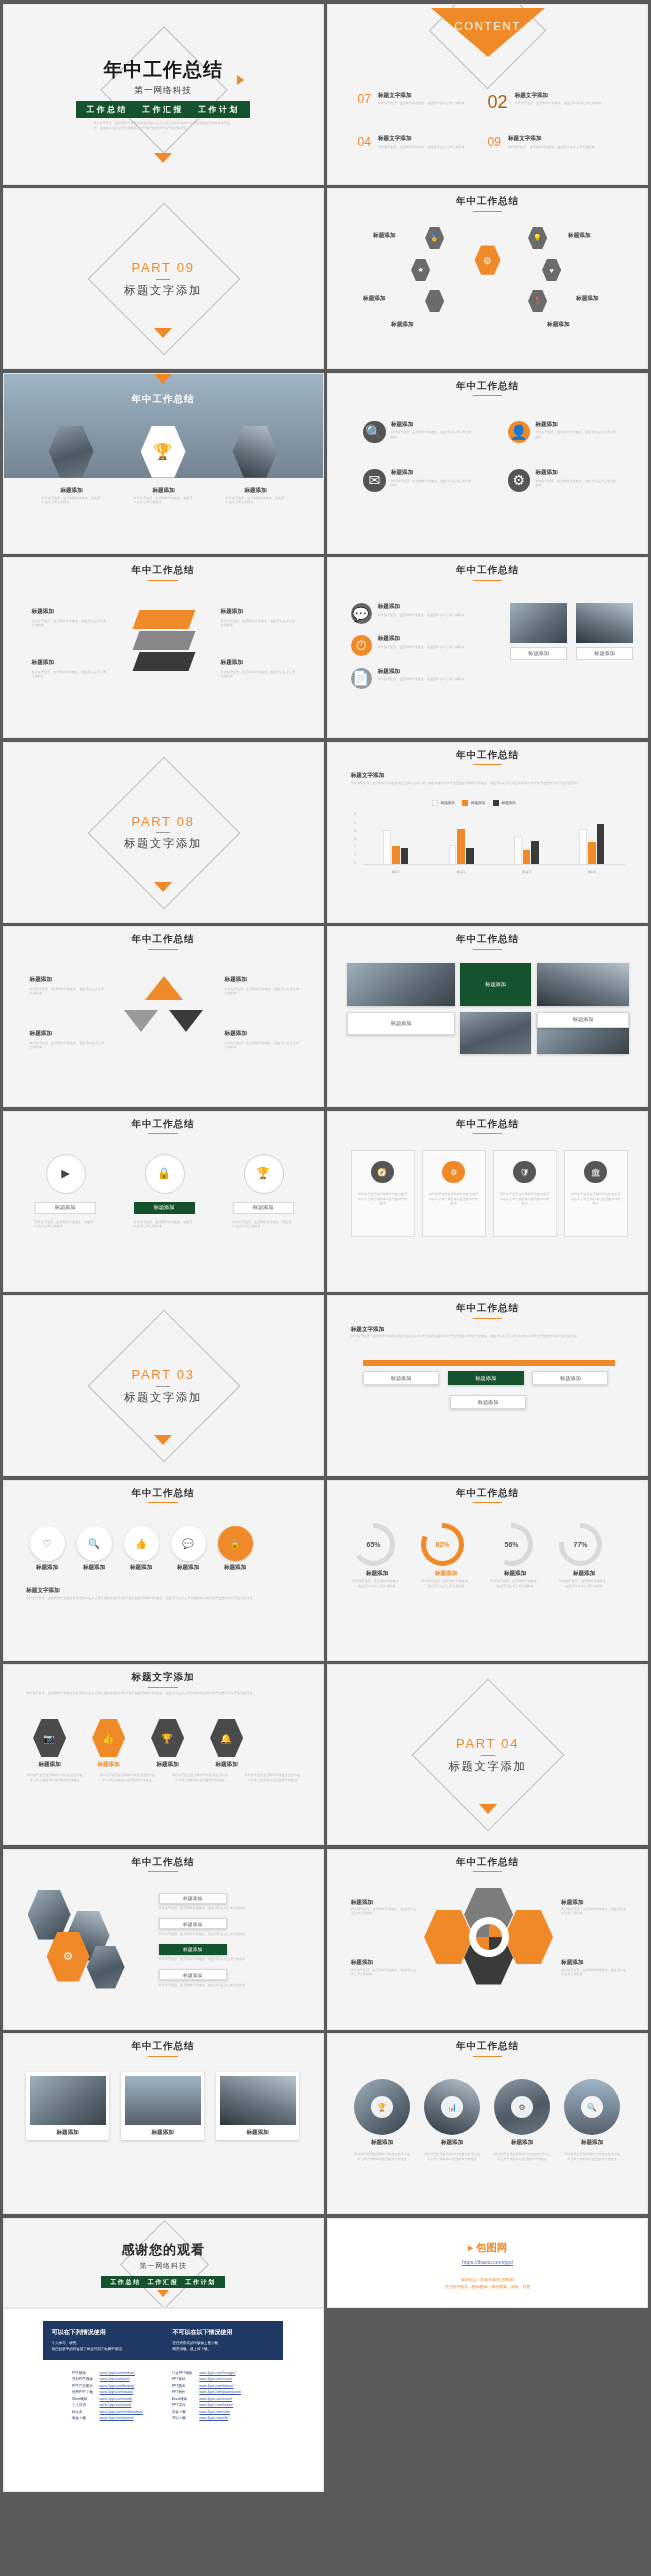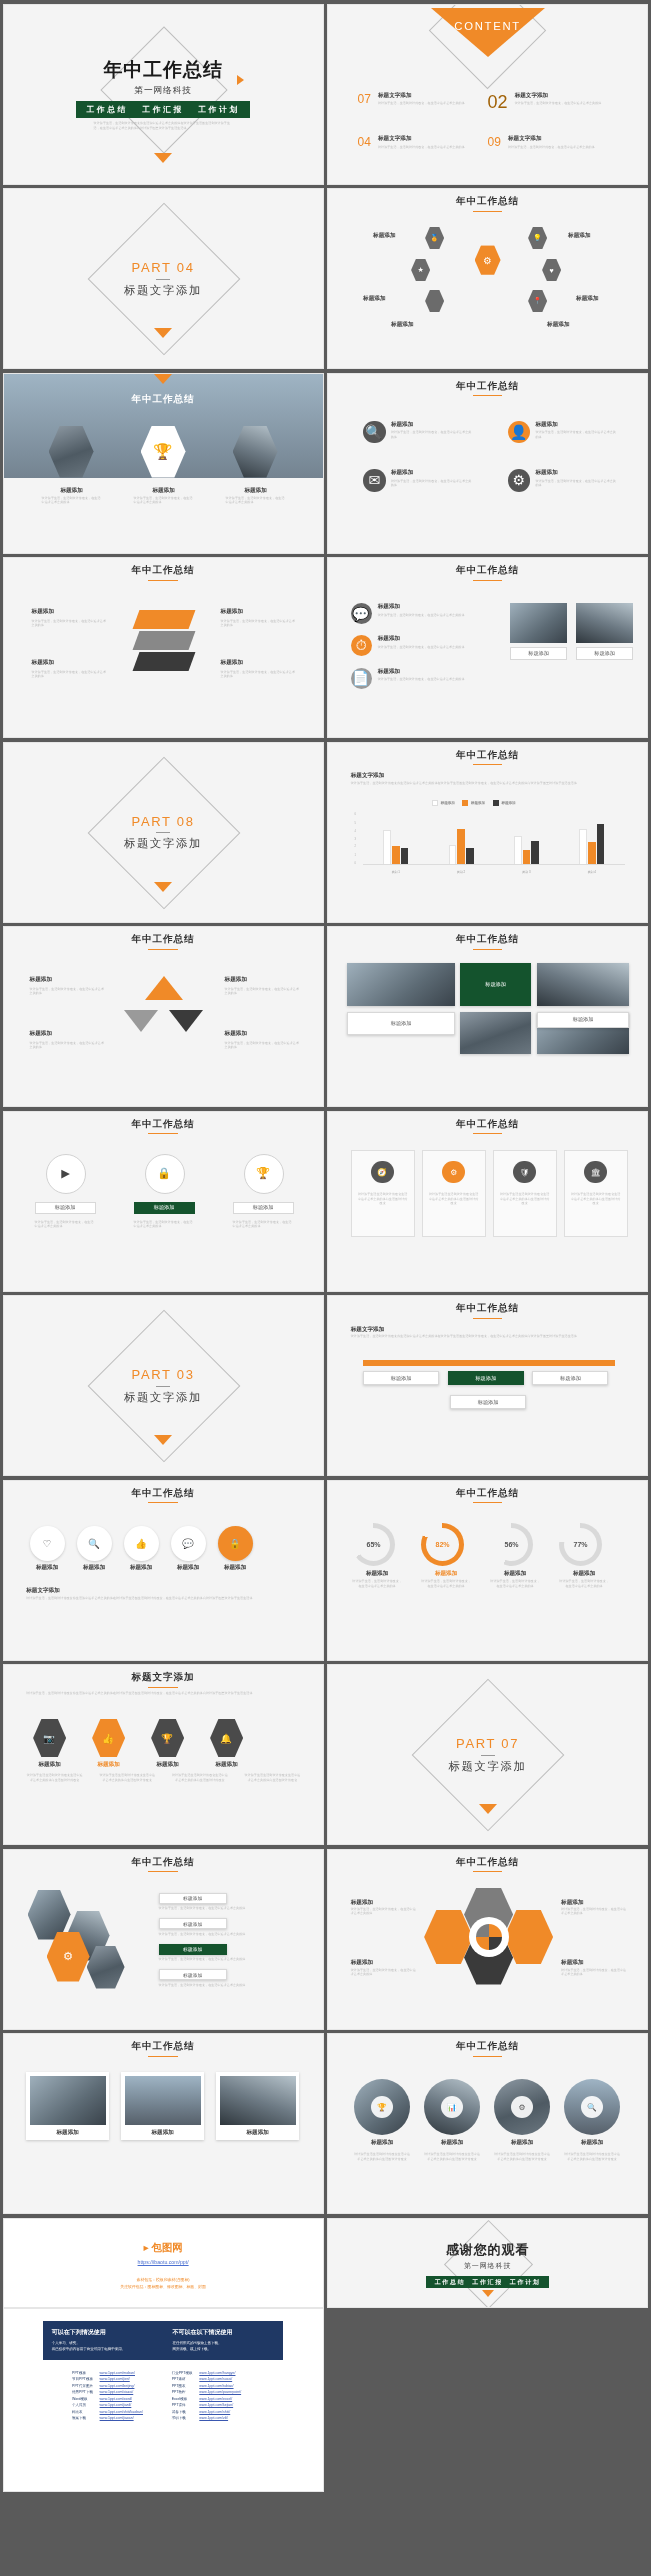--- a/index.html
+++ b/index.html
@@ -107,21 +107,21 @@
             <div class="ttl">标题文字添加</div>
         <div class="lorem" style="width:104px;margin-top:1.7px;">设计源于生活，生活则设计传改变，在生活中追求艺术之美的体</div>
           </div>
       </div>
     </div>
   </div>
 
   <div class="slide">
     <div class="diamond-out" style="width:108px;height:108px;left:106px;top:36px;"></div>
     <div style="position:absolute;left:0;right:0;top:71px;text-align:center;">
-      <div class="partbig">PART 04</div>
+      <div class="partbig">PART 09</div>
       <div style="width:14px;height:0.9px;background:#999;margin:3.5px auto;"></div>
       <div class="partsub">标题文字添加</div>
     </div>
     <div style="position:absolute;left:50%;top:139px;transform:translateX(-50%);">
         <div class="tri-down"></div>
       </div>
   </div>
 
   <div class="slide">
     <div class="hdr"><span>年中工作总结</span><span class="ul"></span></div>
@@ -498,21 +498,21 @@
       <div class="lorem" style="width:57px;text-align:center;">设计源于生活生活则设计传改变生活中追求艺术之美的体向生活图设计传改变</div>
       <div class="lorem" style="width:57px;text-align:center;">设计源于生活生活则设计传改变生活中追求艺术之美的体向生活图设计传改变</div>
       <div class="lorem" style="width:57px;text-align:center;">设计源于生活生活则设计传改变生活中追求艺术之美的体向生活图设计传改变</div>
       <div class="lorem" style="width:57px;text-align:center;">设计源于生活生活则设计传改变生活中追求艺术之美的体向生活图设计传改变</div>
     </div>
   </div>
 
   <div class="slide">
     <div class="diamond-out" style="width:108px;height:108px;left:106px;top:36px;"></div>
     <div style="position:absolute;left:0;right:0;top:71px;text-align:center;">
-      <div class="partbig">PART 07</div>
+      <div class="partbig">PART 04</div>
       <div style="width:14px;height:0.9px;background:#999;margin:3.5px auto;"></div>
       <div class="partsub">标题文字添加</div>
     </div>
     <div style="position:absolute;left:50%;top:139px;transform:translateX(-50%);">
         <div class="tri-down"></div>
       </div>
   </div>
 
   <div class="slide">
     <div class="hdr"><span>年中工作总结</span><span class="ul"></span></div>
@@ -599,48 +599,48 @@
       </div>
     </div>
     <div style="position:absolute;left:26px;top:118px;display:flex;gap:14px;">
       <div class="lorem" style="width:56px;text-align:center;">设计源于生活生活则设计传改变生活中追求艺术之美的体向生活图设计传改变</div>
       <div class="lorem" style="width:56px;text-align:center;">设计源于生活生活则设计传改变生活中追求艺术之美的体向生活图设计传改变</div>
       <div class="lorem" style="width:56px;text-align:center;">设计源于生活生活则设计传改变生活中追求艺术之美的体向生活图设计传改变</div>
       <div class="lorem" style="width:56px;text-align:center;">设计源于生活生活则设计传改变生活中追求艺术之美的体向生活图设计传改变</div>
     </div>
   </div>
 
-  <div class="slide sm" style="background:#fff;">
-    <div style="position:absolute;left:0;right:0;top:22.6px;text-align:center;">
-      <div style="font-size:10.4px;color:#f08a28;font-weight:bold;">
-        <span>▸</span>
-        <span>包图网</span>
-      </div>
-      <div style="font-size:5.2px;color:#4a6fd0;text-decoration:underline;margin-top:4.3px;">https://ibaotu.com/ppt/</div>
-      <div style="font-size:3.9px;color:#f08a28;margin-top:12px;">素材包括：模板和素材(含图标)</div>
-      <div style="font-size:3.9px;color:#f08a28;margin-top:1.7px;">关注软件包括：图标图标、修改图标、标题、封面</div>
-    </div>
-  </div>
-
   <div class="slide sm">
     <div class="diamond-out" style="width:63px;height:63px;left:129px;top:14px;"></div>
     <div style="position:absolute;left:0;right:0;top:22.6px;text-align:center;">
       <div class="thanks">感谢您的观看</div>
       <div style="font-size:7px;color:#444;margin-top:1.7px;letter-spacing:0.9px;">第一网络科技</div>
       <div class="btn-or" style="display:inline-block;margin-top:4.3px;padding:1.7px 8.7px;font-size:6px;letter-spacing:1.7px;font-weight:bold;">
         <span>工作总结</span>&nbsp;
         <span>工作汇报</span>&nbsp;
         <span>工作计划</span>
       </div>
     </div>
     <div style="position:absolute;left:50%;top:71px;transform:translateX(-50%);">
         <div class="tri-down sm"></div>
       </div>
   </div>
 
+  <div class="slide sm" style="background:#fff;">
+    <div style="position:absolute;left:0;right:0;top:22.6px;text-align:center;">
+      <div style="font-size:10.4px;color:#f08a28;font-weight:bold;">
+        <span>▸</span>
+        <span>包图网</span>
+      </div>
+      <div style="font-size:5.2px;color:#4a6fd0;text-decoration:underline;margin-top:4.3px;">https://ibaotu.com/ppt/</div>
+      <div style="font-size:3.9px;color:#f08a28;margin-top:12px;">素材包括：模板和素材(含图标)</div>
+      <div style="font-size:3.9px;color:#f08a28;margin-top:1.7px;">关注软件包括：图标图标、修改图标、标题、封面</div>
+    </div>
+  </div>
+
 </div>
 
 <div style="display:flex;width:652px;height:184px;padding:0 2.6px;">
   <div class="brandslide" style="height:100%;border:0.9px solid #e6e6e6;">
     <div style="margin:12px auto 0;width:240px;background:#1f3864;color:#fff;padding:7px 8.7px;display:flex;gap:19px;">
       <div style="width:104px;">
         <div style="font-size:6px;font-weight:bold;">可以在下列情况使用</div>
         <div style="font-size:3.5px;margin-top:3.5px;line-height:1.8;">
           <div>个人学习、研究。</div>
           <div>将已授权中的内容用于商业可用于电脑中使用。</div>

